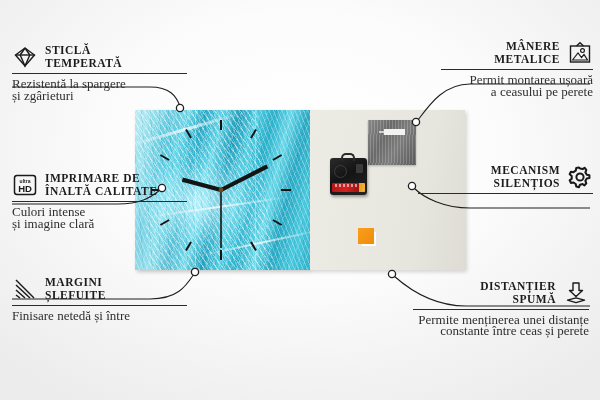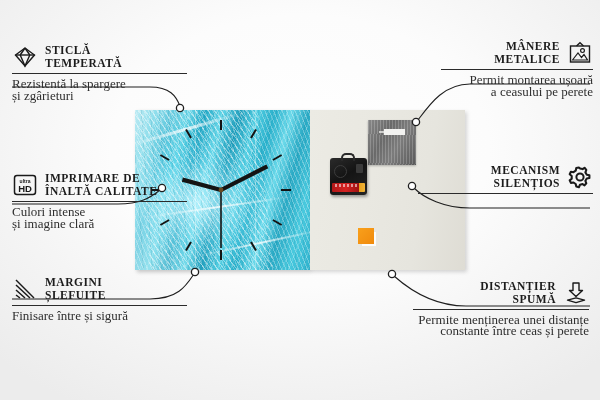--- a/index.html
+++ b/index.html
@@ -325,21 +325,21 @@
           <path d="M4 18 L8 21"></path>
         </svg>
       </span>
       <span class="co-title">
         <span>MARGINI</span><br>
         <span>ȘLEFUITE</span>
       </span>
     </div>
     <div class="co-rule"></div>
     <div class="co-sub">
-      <span>Finisare între și sigură</span>
+      <span>Finisare netedă și între</span>
     </div>
   </div>
 
   <div class="callout right" id="co-hooks">
     <div class="co-head">
       <span class="co-icon">
         <svg viewBox="0 0 26 24" stroke="#1a1a1a" stroke-width="1.4" fill="none">
           <path d="M9.5 5 L13 1.8 L16.5 5"></path>
           <rect x="3.5" y="5" width="19" height="16"></rect>
           <path d="M5.5 19 L11 12 L14.5 16.5 L17 13.5 L20.5 19 Z" stroke-width="1.2"></path>

